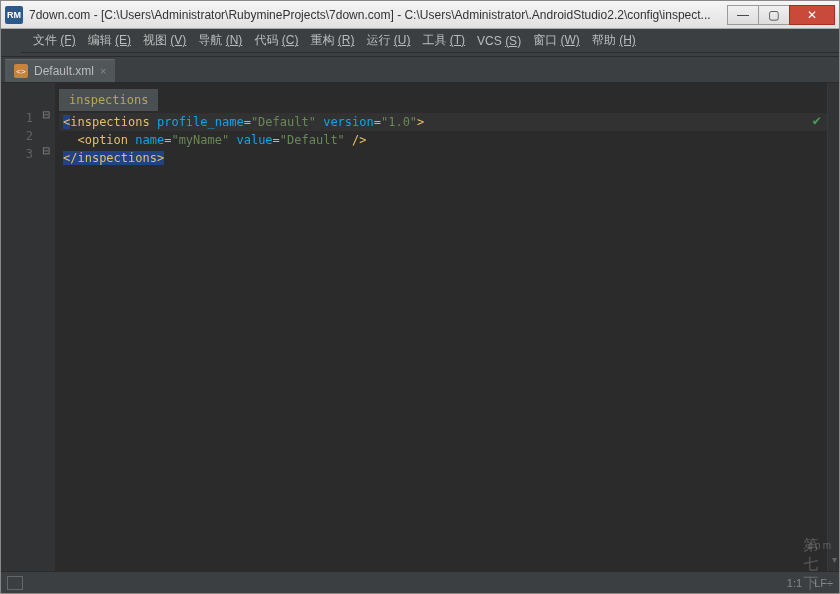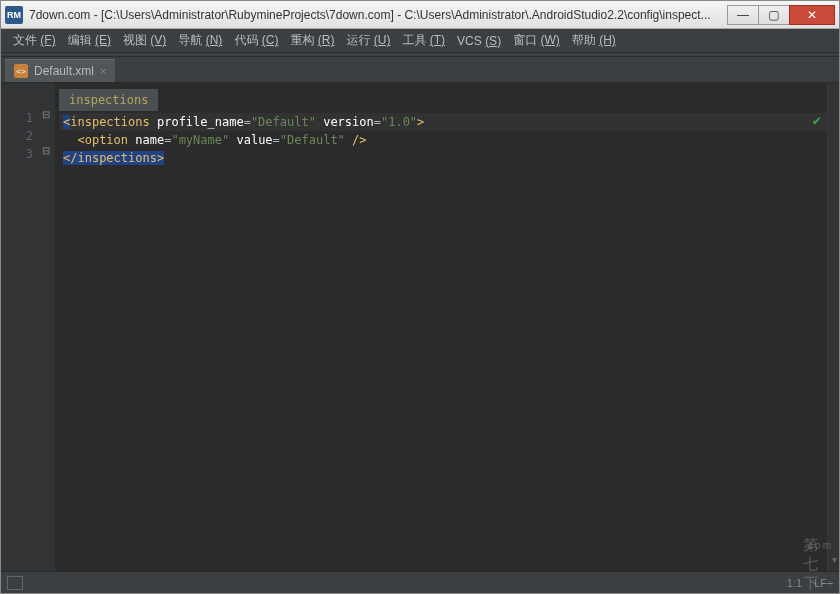--- a/index.html
+++ b/index.html
@@ -4,39 +4,39 @@
 <style>
 * { margin: 0; padding: 0; box-sizing: border-box; }
 body { font-family: "Segoe UI", Tahoma, sans-serif; font-size: 12px; background: #3c3f41; overflow: hidden; width: 840px; height: 594px; }
 .window { width: 840px; height: 594px; display: flex; flex-direction: column; border: 1px solid #888; justify-content: flex-end; }
 .titlebar { height: 28px; background: linear-gradient(#f5f5f5, #e1e1e1); display: flex; align-items: center; padding: 0 4px; border-bottom: 1px solid #aaa; }
 .titlebar .app-icon { width: 18px; height: 18px; background: #2b5a8a; color: #fff; font-size: 9px; font-weight: bold; display: flex; align-items: center; justify-content: center; border-radius: 2px; margin-right: 6px; }
 .titlebar .title-text { flex: 1; color: #333; font-size: 12px; white-space: nowrap; overflow: hidden; text-overflow: ellipsis; }
 .win-buttons { display: flex; }
 .win-btn { width: 32px; height: 20px; display: flex; align-items: center; justify-content: center; font-size: 12px; color: #333; border: 1px solid #9a9a9a; background: linear-gradient(#f0f0f0, #ddd); margin-left: -1px; }
 .win-btn.close { background: #c94a3a; color: #fff; border-color: #a03020; width: 46px; }
-.menubar { height: 24px; background: #3c3f41; display: flex; align-items: center; padding: 0 6px; border-bottom: 1px solid #2b2b2b; }
+.menubar { height: 24px; background: #3c3f41; display: flex; align-items: center; padding: 0 6px; border-bottom: 1px solid #2b2b2b; margin-left: 20px; }
 .menu-item { color: #bbb; padding: 3px 6px; font-size: 12px; cursor: default; }
 .menu-item u { text-decoration: underline; }
 .toolbar-strip { height: 4px; background: #3c3f41; border-bottom: 1px solid #2b2b2b; }
 .tabs { height: 26px; background: #3c3f41; display: flex; align-items: flex-end; padding: 0 4px; border-bottom: 1px solid #2b2b2b; }
 .tab { background: #515658; color: #bbb; padding: 4px 8px; display: flex; align-items: center; gap: 6px; border-top: 1px solid #666; border-left: 1px solid #555; border-right: 1px solid #555; font-size: 12px; }
 .tab .file-icon { width: 14px; height: 14px; background: #c7833b; border-radius: 2px; display: flex; align-items: center; justify-content: center; font-size: 8px; color: #fff; }
 .tab .close-icon { color: #888; font-size: 11px; }
 .editor-wrap { flex: 1; display: flex; background: #2b2b2b; position: relative; min-height: 0; }
 .gutter { width: 40px; background: #313335; color: #606366; text-align: right; padding: 26px 8px 0 0; font-family: "Consolas", monospace; font-size: 12px; line-height: 18px; }
 .gutter .ln { height: 18px; }
 .gutter-fold { width: 14px; background: #313335; position: relative; }
 .fold-marker { position: absolute; left: 1px; font-size: 10px; color: #888; }
 .code { flex: 1; padding: 6px 0 0 4px; font-family: "Consolas", monospace; font-size: 12px; line-height: 18px; color: #a9b7c6; position: relative; }
 .breadcrumb { display: inline-block; background: #4a4f51; color: #b7a55b; padding: 2px 10px; margin: 0 0 2px 0; font-size: 12px; }
 .code-line { height: 18px; white-space: pre; padding-left: 4px; }
 .code-line.current { background: #323232; }
 .t-tag { color: #e8bf6a; }
-.t-attr { color: #ffffff; }
+.t-attr { color: #0ea5e9; }
 .t-str { color: #6a8759; }
 .t-bracket { color: #e8bf6a; }
 .t-hilite { background: #214283; }
 .check-icon { position: absolute; top: 28px; right: 6px; color: #499c54; font-size: 14px; }
 .right-margin { width: 12px; background: #313335; border-left: 1px solid #3a3a3a; position: relative; }
 .scroll-hint { position: absolute; right: 2px; bottom: 6px; font-size: 10px; color: #666; }
 .statusbar { height: 22px; background: #3c3f41; border-top: 1px solid #2b2b2b; display: flex; align-items: center; padding: 0 6px; color: #888; font-size: 11px; }
 .statusbar .sb-left { width: 16px; height: 14px; border: 1px solid #666; }
 .statusbar .spacer { flex: 1; }
 .watermark { position: absolute; right: 6px; bottom: 20px; color: rgba(255,255,255,0.22); font-family: Arial, sans-serif; font-style: italic; font-size: 28px; font-weight: bold; pointer-events: none; letter-spacing: -1px; }

